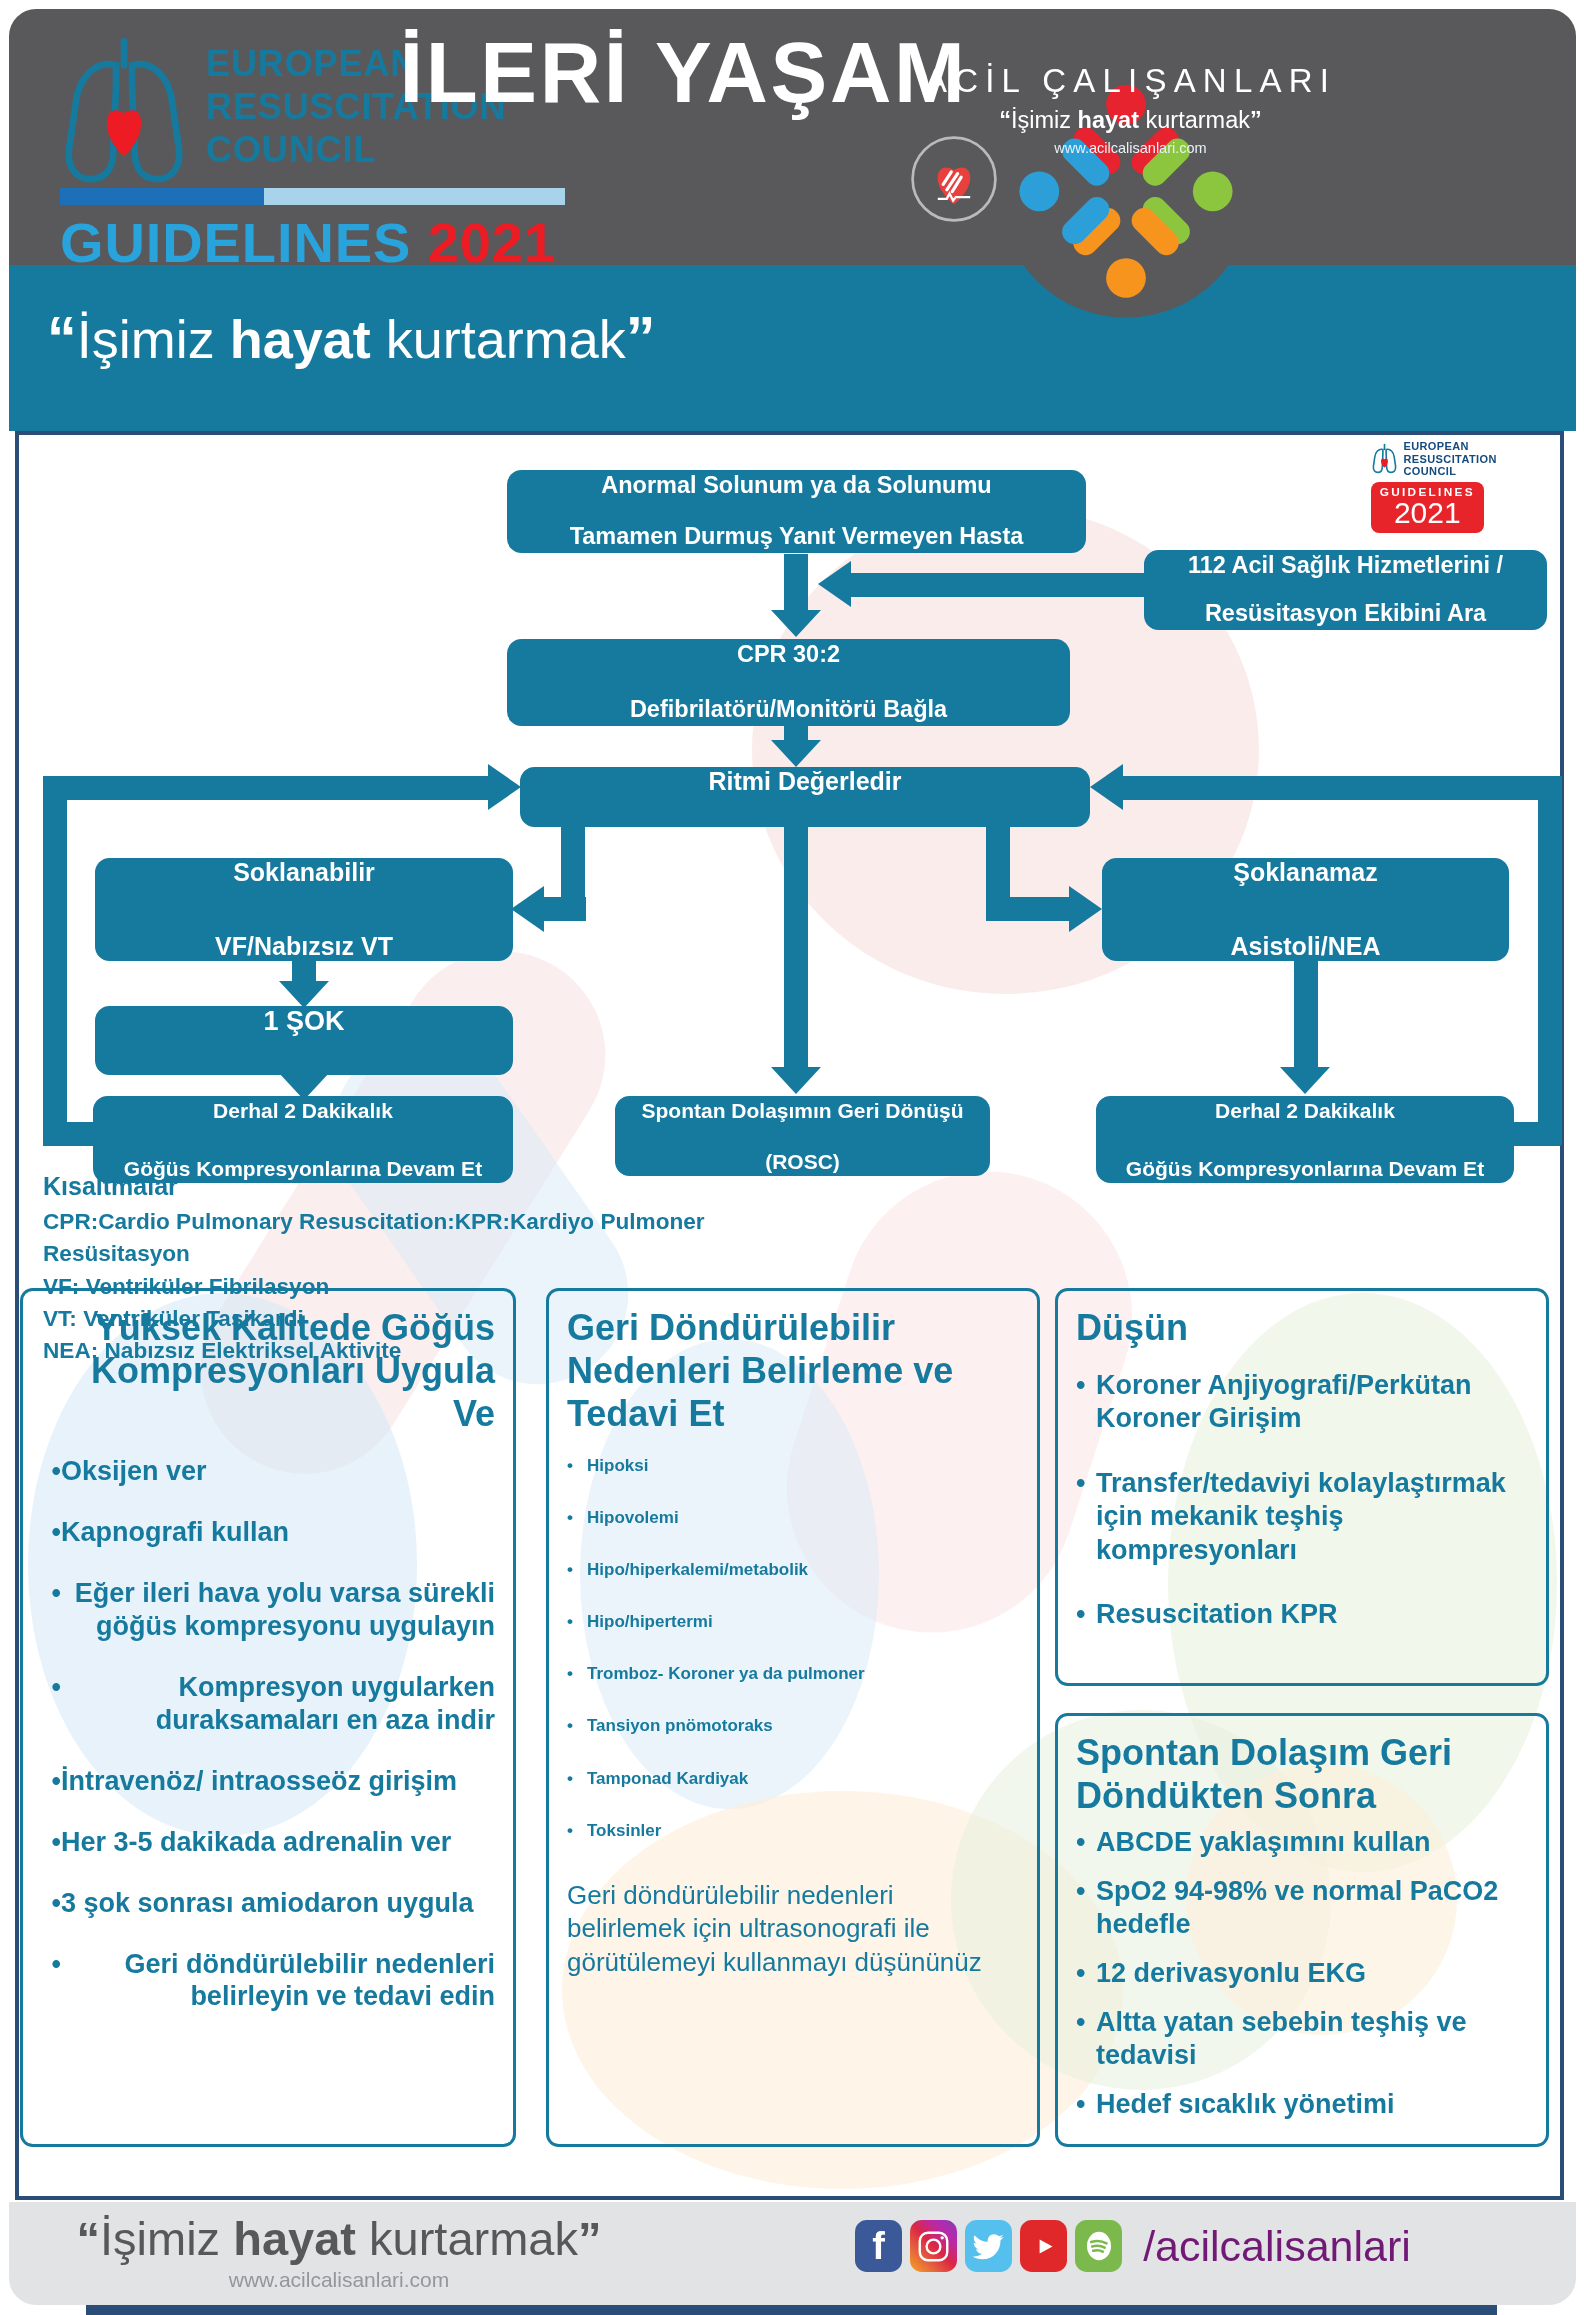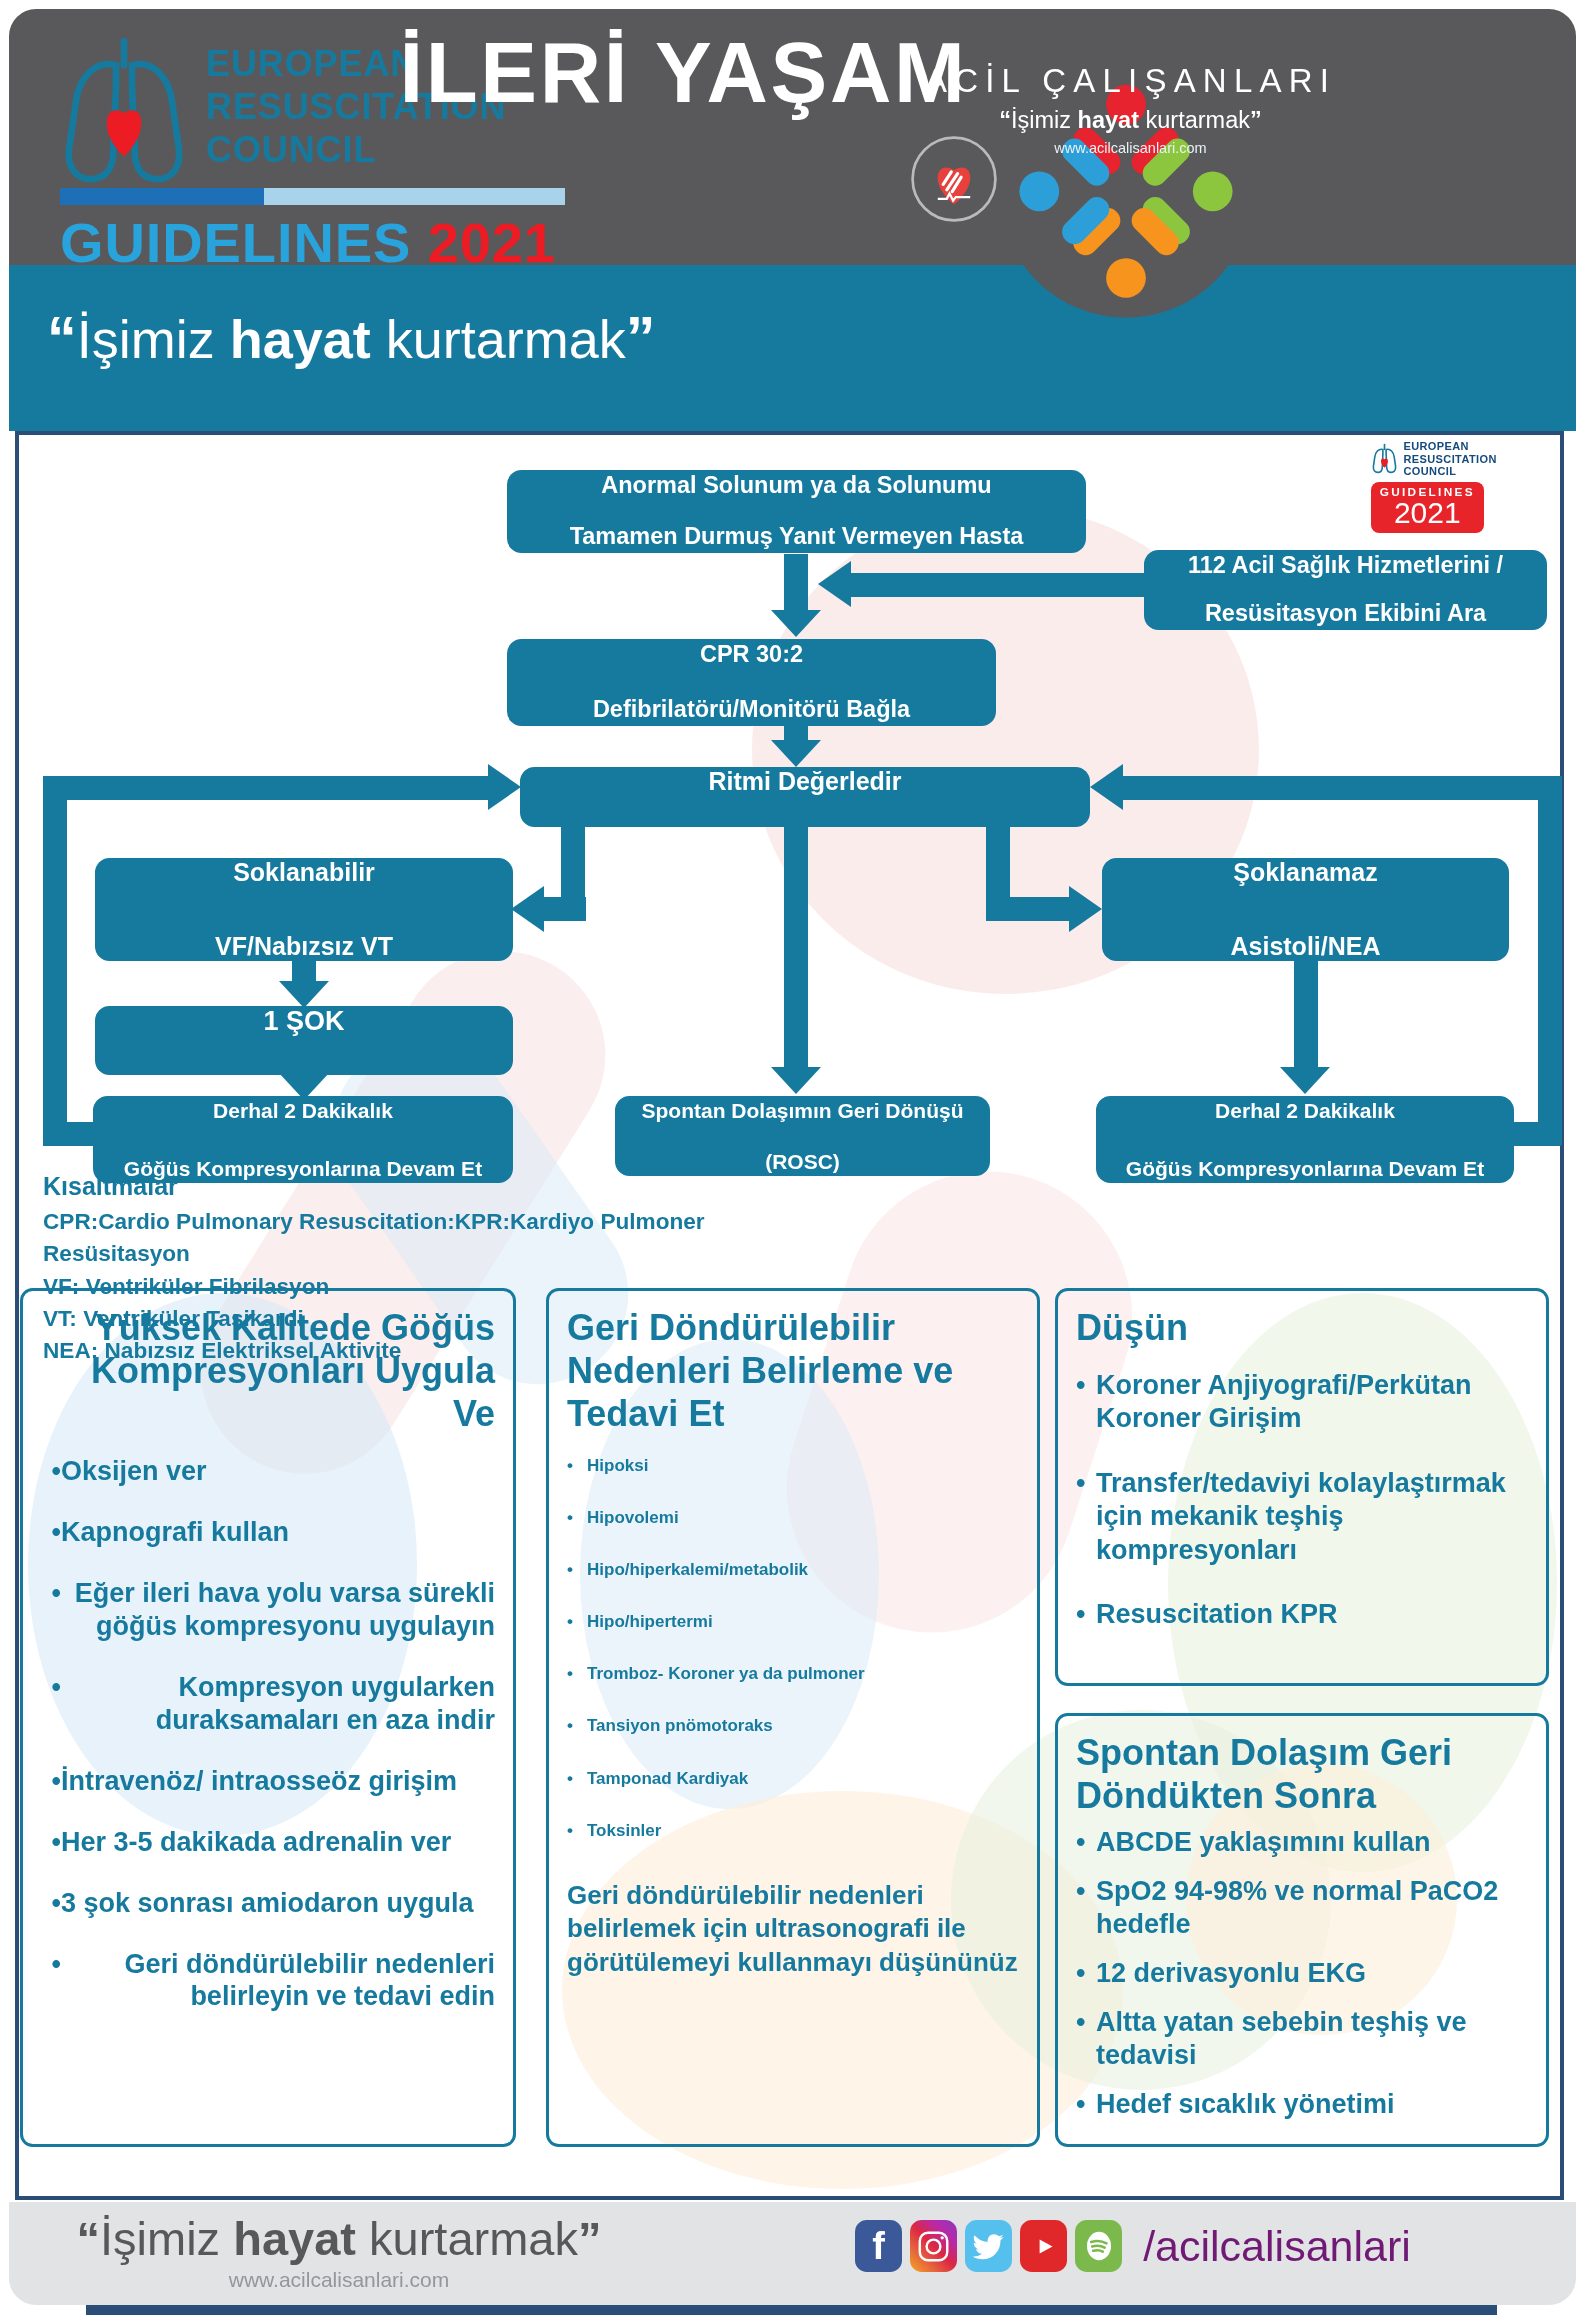--- a/index.html
+++ b/index.html
@@ -64,21 +64,21 @@
   .abbr .l{font-size:22.6px;line-height:1.42;}
   
   .col{position:absolute;border:3.6px solid var(--teal);border-radius:12.7px;box-sizing:border-box;
        padding:14.5px 18px;color:var(--teal);z-index:3;background:transparent;}
   .col h2{margin:0 0 20px 0;font-size:36px;line-height:1.2;font-weight:bold;}
   .item{display:flex;font-weight:bold;}
   .dot{flex:0 0 20px;}
   .dot::before{content:"•";}
   .c1 .item{font-size:27px;line-height:1.22;margin-bottom:28px;}
   .c2 .item{font-size:17px;line-height:1.24;margin-bottom:31px;}
-  .c2 .note{font-weight:bold;font-size:26px;line-height:1.3;margin-top:38px;}
+  .c2 .note{font-weight:normal;font-size:26px;line-height:1.3;margin-top:38px;}
   .c3a .item{font-size:27px;line-height:1.24;margin-bottom:31px;}
   .c3b .item{font-size:27px;line-height:1.2;margin-bottom:17px;}
   .c3b h2{margin-bottom:9px;}
   
   .footer{position:absolute;left:9px;top:2202px;width:1567px;height:103px;background:var(--foot);
           border-radius:0 0 27px 27px;}
   .foot-left{position:absolute;left:54px;top:9px;width:552px;text-align:center;color:#57585a;}
   .foot-quote{font-size:47px;font-weight:300;}
   .foot-quote .q,.foot-quote .b{font-weight:800;}
   .foot-url{font-size:21px;color:#95969a;margin-top:1.8px;font-weight:300;}
@@ -208,21 +208,21 @@
   </div>
 
   <div class="fbox f26" style="left:507px;top:470px;width:579px;height:83px;">
     <div>Anormal Solunum ya da Solunumu</div>
       <div>Tamamen Durmuş Yanıt Vermeyen Hasta</div>
   </div>
   <div class="fbox f26" style="left:1144px;top:550px;width:403px;height:80px;">
     <div>112 Acil Sağlık Hizmetlerini /</div>
       <div>Resüsitasyon Ekibini Ara</div>
   </div>
-  <div class="fbox f26" style="left:507px;top:639px;width:489px;height:87px;">
+  <div class="fbox f26" style="left:507px;top:639px;width:563px;height:87px;">
     <div>CPR 30:2</div>
       <div>Defibrilatörü/Monitörü Bağla</div>
   </div>
   <div class="fbox f28" style="left:520px;top:767px;width:570px;height:60px;">
     <div>Ritmi Değerledir</div>
   </div>
   <div class="fbox f28" style="left:95px;top:858px;width:418px;height:103px;">
     <div>Soklanabilir</div>
       <div>VF/Nabızsız VT</div>
   </div>

